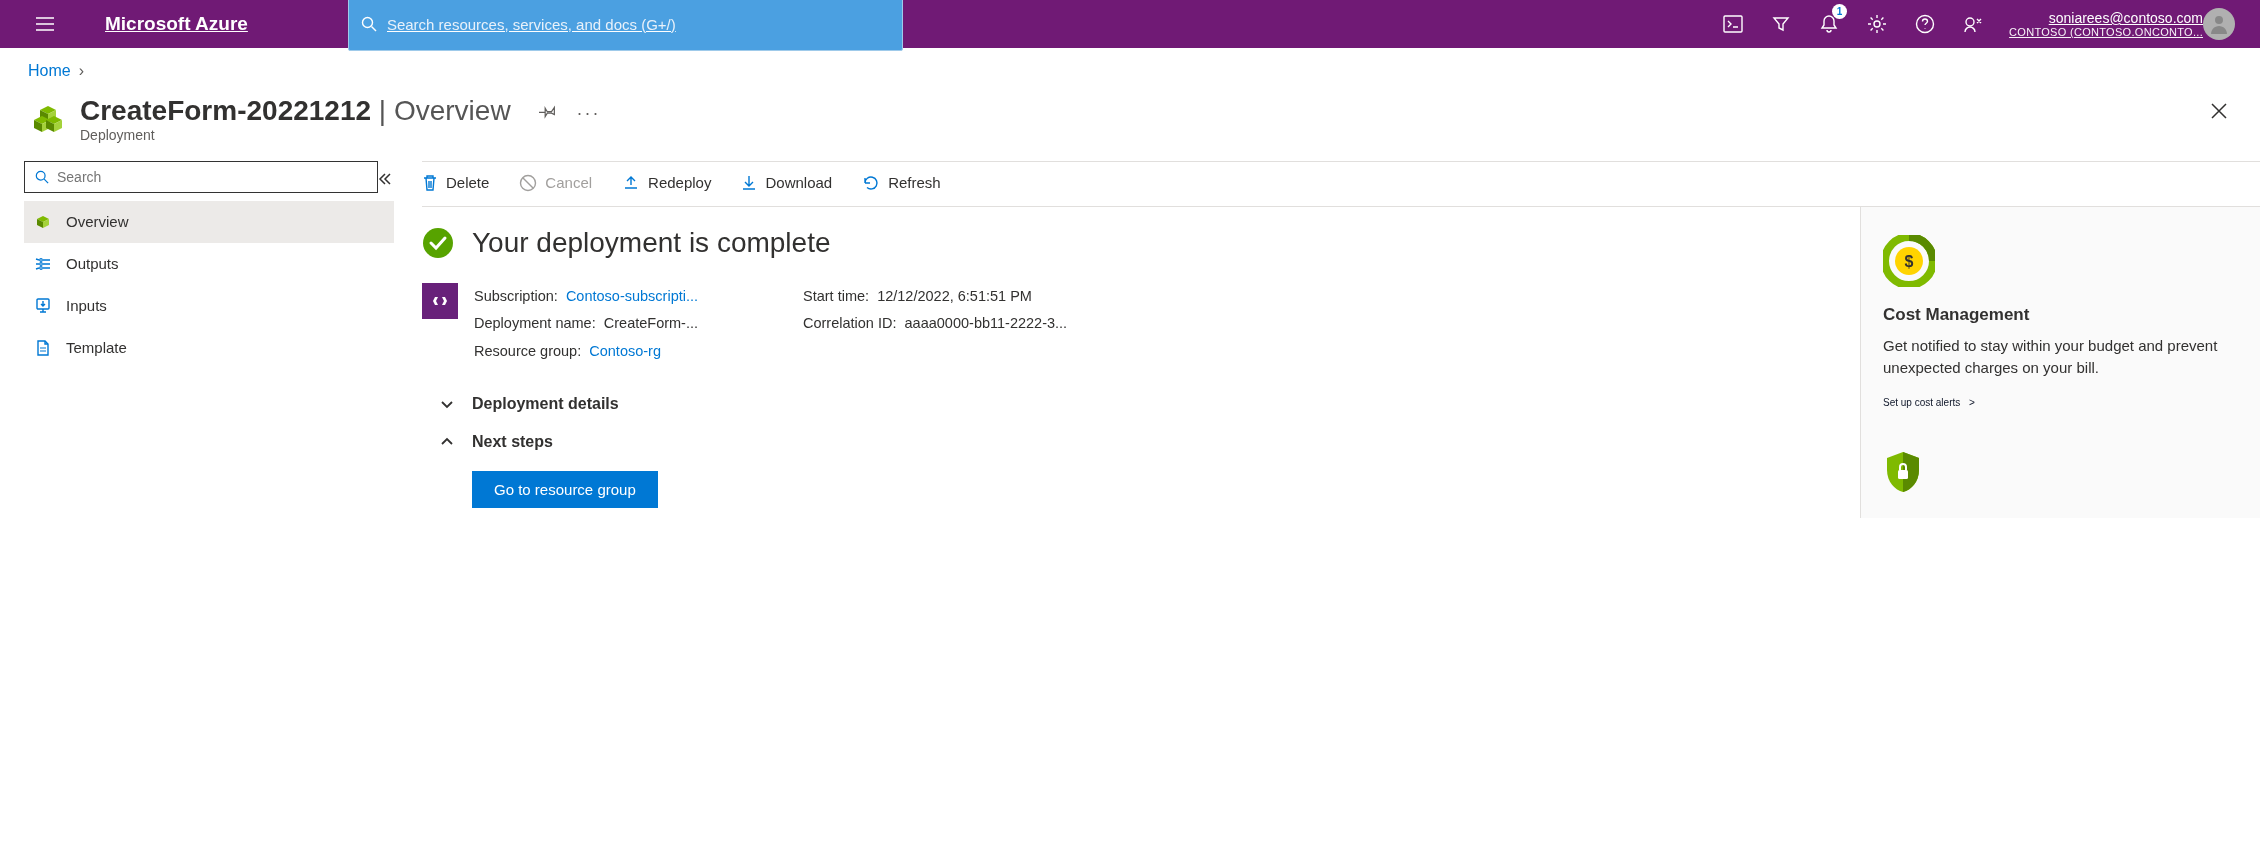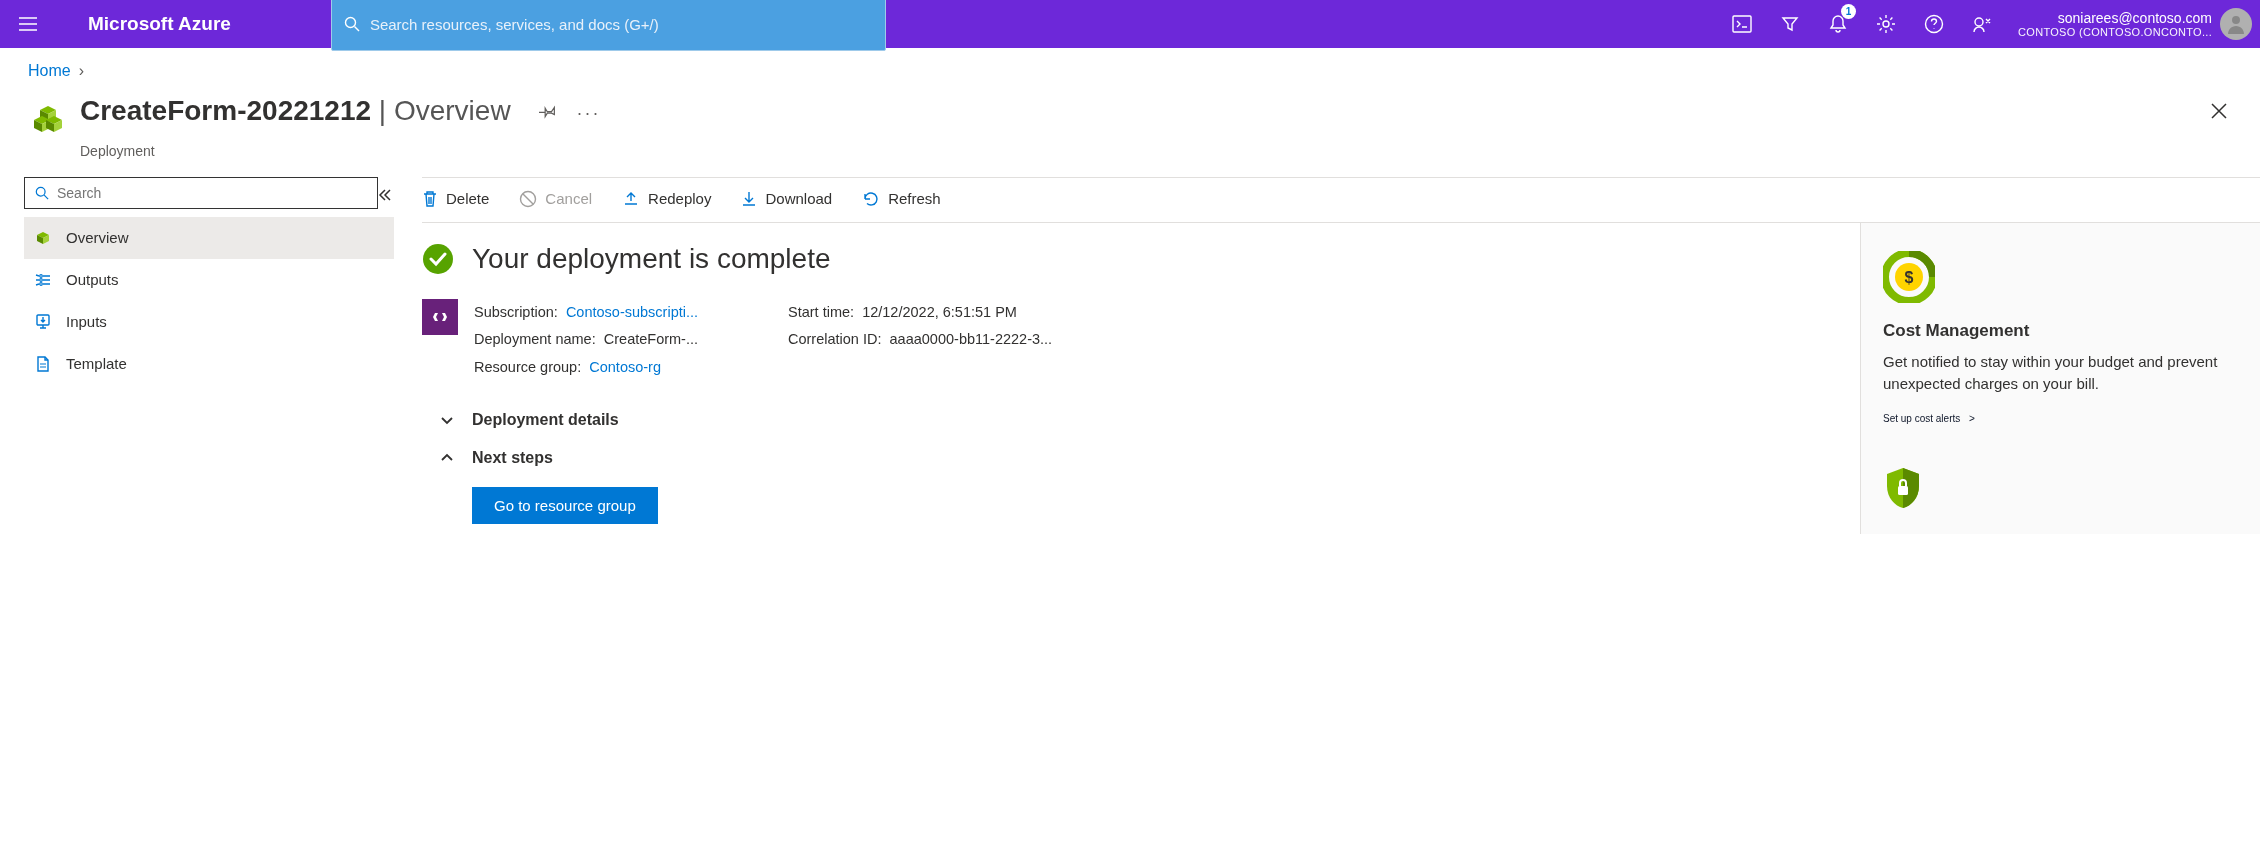--- a/index.html
+++ b/index.html
@@ -1,44 +1,44 @@
 <!DOCTYPE html>
 <html><head>
 <meta charset="utf-8">
 <style>
 * { margin: 0; padding: 0; box-sizing: border-box; font-family: "Segoe UI", -apple-system, sans-serif; }
 body { background: #fff; color: #323130; }
 
 
-.topbar { background: #6d28d9; height: 48px; display: flex; align-items: center; color: #fff; padding: 0 8px; }
+.topbar { background: #701a75; height: 48px; display: flex; align-items: center; color: #fff; padding: 0 25px; text-decoration: underline; }
 .hamburger { width: 40px; display: flex; align-items: center; justify-content: center; cursor: pointer; }
 .brand { font-size: 19px; font-weight: 600; margin-left: 40px; margin-right: 100px; white-space: nowrap; }
 .searchbox { flex: 0 0 555px; background: #4ba0e1; height: 53px; border-radius: 2px; display: flex; align-items: center; padding: 0 12px; border: 1px solid #9fcaea; }
 .searchbox input { background: transparent; border: none; outline: none; color: #fff; font-size: 15px; flex: 1; margin-left: 10px; }
 .searchbox input::placeholder { color: #e8f1fa; }
 .topbar-icons { display: flex; align-items: center; margin-left: auto; gap: 0; }
 .topbar-icon { width: 48px; height: 48px; display: flex; align-items: center; justify-content: center; cursor: pointer; position: relative; }
 .notif-badge { position: absolute; top: 4px; right: 6px; background: #fff; color: #0078d4; font-size: 10px; font-weight: 700; border-radius: 50%; width: 15px; height: 15px; display: flex; align-items: center; justify-content: center; }
 .account { display: flex; align-items: center; margin-left: 12px; cursor: pointer; }
-.account-text { text-align: right; margin-right: 8px; }
+.account-text { text-align: right; }
 .account-email { font-size: 14px; white-space: nowrap; }
 .account-dir { font-size: 11px; opacity: 0.95; white-space: nowrap; letter-spacing: 0.3px; }
 .avatar { width: 32px; height: 32px; border-radius: 50%; background: #b0b0b0; display: flex; align-items: center; justify-content: center; }
 
 
 .breadcrumb { padding: 14px 28px 8px; font-size: 16px; display: flex; align-items: center; gap: 8px; }
 .breadcrumb a { color: #0078d4; text-decoration: none; cursor: pointer; }
 .bc-chevron { color: #605e5c; }
 
 
 .title-row { display: flex; align-items: flex-start; padding: 8px 28px 18px; justify-content: space-between; }
 .title-icon { width: 40px; height: 40px; margin-right: 12px; margin-top: 4px; flex-shrink: 0; }
 .title-text h1 { font-size: 28px; font-weight: 600; line-height: 1.1; }
 .title-text h1 .thin { font-weight: 400; color: #555; }
-.title-sub { font-size: 14px; color: #605e5c; margin-top: 16px; }
+.title-sub { font-size: 14px; color: #605e5c; margin-top: 0; }
 .title-actions { display: flex; align-items: center; margin-left: 28px; gap: 20px; margin-top: 6px; }
 .title-actions .act { color: #605e5c; cursor: pointer; }
 .close-x { margin-left: auto; margin-right: 4px; cursor: pointer; font-size: 22px; color: #323130; align-self: flex-start; margin-top: 4px; }
 
 
 .body { display: flex; padding: 0 0 0 24px; }
 .sidebar { width: 370px; flex-shrink: 0; }
 .search-local { display: flex; align-items: center; margin-bottom: 8px; }
 .search-local-box { flex: 1; height: 32px; border: 1px solid #333; display: flex; align-items: center; padding: 0 10px; }
 .search-local-box input { border: none; outline: none; font-size: 14px; flex: 1; margin-left: 8px; }
@@ -62,21 +62,21 @@
 .check-circle { width: 32px; height: 32px; }
 
 .details-row { display: flex; gap: 16px; margin-bottom: 30px; }
 .cube-icon { width: 36px; height: 36px; background: #68217a; display: flex; align-items: center; justify-content: center; flex-shrink: 0; }
 .details-cols { display: flex; gap: 24px; flex: 1; }
 .details-col { font-size: 14.5px; line-height: 1.9; }
 .details-col .lbl { color: #323130; }
 .details-col .val { color: #323130; }
 .details-col .link { color: #0078d4; cursor: pointer; }
 .col1 { width: 290px; }
-.col2 { width: 330px; }
+.col2 { width: 330px; margin-left: 15px; }
 
 .collapsible { display: flex; align-items: center; gap: 18px; font-size: 16px; font-weight: 600; margin-bottom: 20px; margin-left: 18px; cursor: pointer; }
 .chev { transition: transform 0.2s; }
 .chev.down { transform: rotate(0deg); }
 .chev.up { transform: rotate(180deg); }
 
 .primary-btn { background: #0078d4; color: #fff; border: none; padding: 10px 22px; font-size: 15px; cursor: pointer; margin-left: 50px; }
 
 
 .right-panel { width: 400px; border-left: 1px solid #e1dfdd; background: #fafafa; padding: 28px 22px; }

